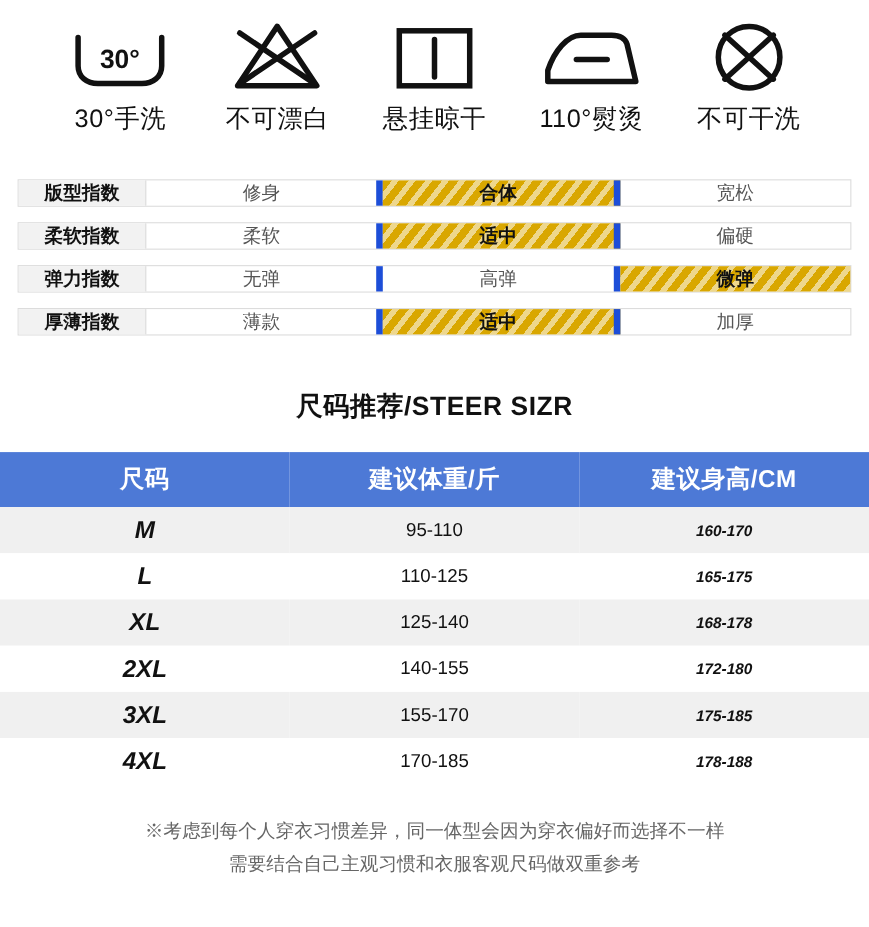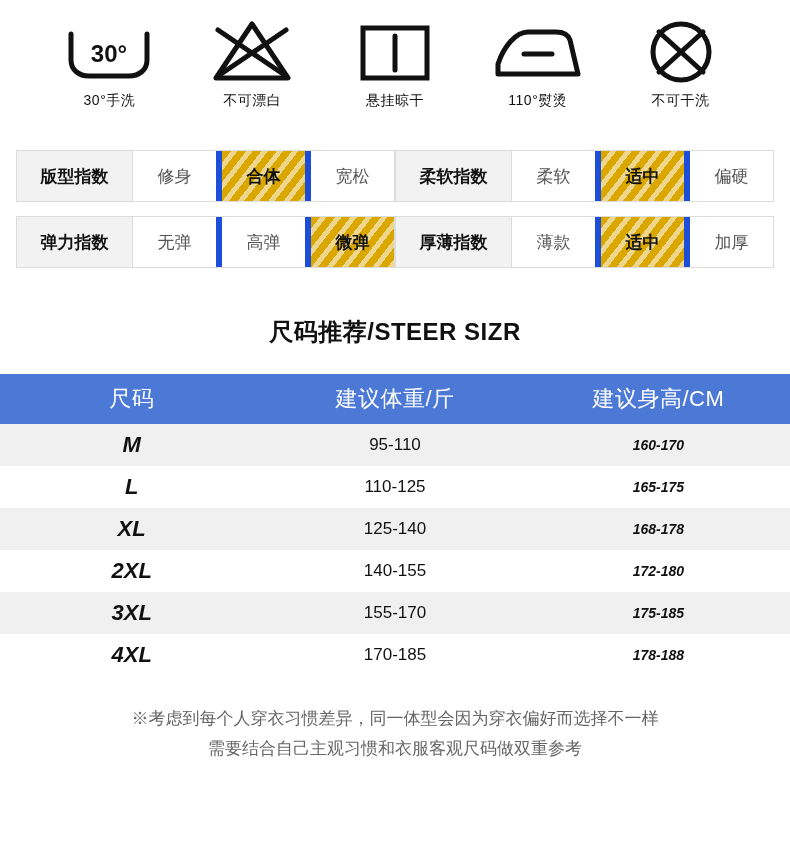--- a/index.html
+++ b/index.html
@@ -30,34 +30,36 @@
     flex-direction: column;
     align-items: center;
   }
   .care-glyph {
     height: 74px;
     display: flex;
     align-items: center;
     justify-content: center;
   }
   .care-label {
-    font-size: 14px;
+    font-size: 23px;
     color: #111;
     margin-top: 4px;
     letter-spacing: 0.5px;
   }
 
   
   .index-block {
     padding: 40px 16px 0 16px;
     box-sizing: border-box;
   }
   .index-line {
     display: flex;
+    gap: 14px;
     margin-bottom: 14px;
+    flex-direction: column;
   }
   .index-group {
     flex: 1;
     display: flex;
     border: 1px solid #dcdcdc;
     box-sizing: border-box;
     height: 52px;
   }
   .index-title {
     width: 116px;
@@ -108,21 +110,21 @@
   .size-table {
     width: 790px;
     border-collapse: collapse;
     margin-top: 26px;
     table-layout: fixed;
   }
   .size-table th {
     background: #4d79d6;
     color: #ffffff;
     font-size: 22px;
-    font-weight: normal;
+    font-weight: bold;
     height: 48px;
     text-align: center;
     letter-spacing: 0.5px;
   }
   .size-table td {
     height: 40px;
     text-align: center;
     font-size: 23px;
     color: #111;
   }

